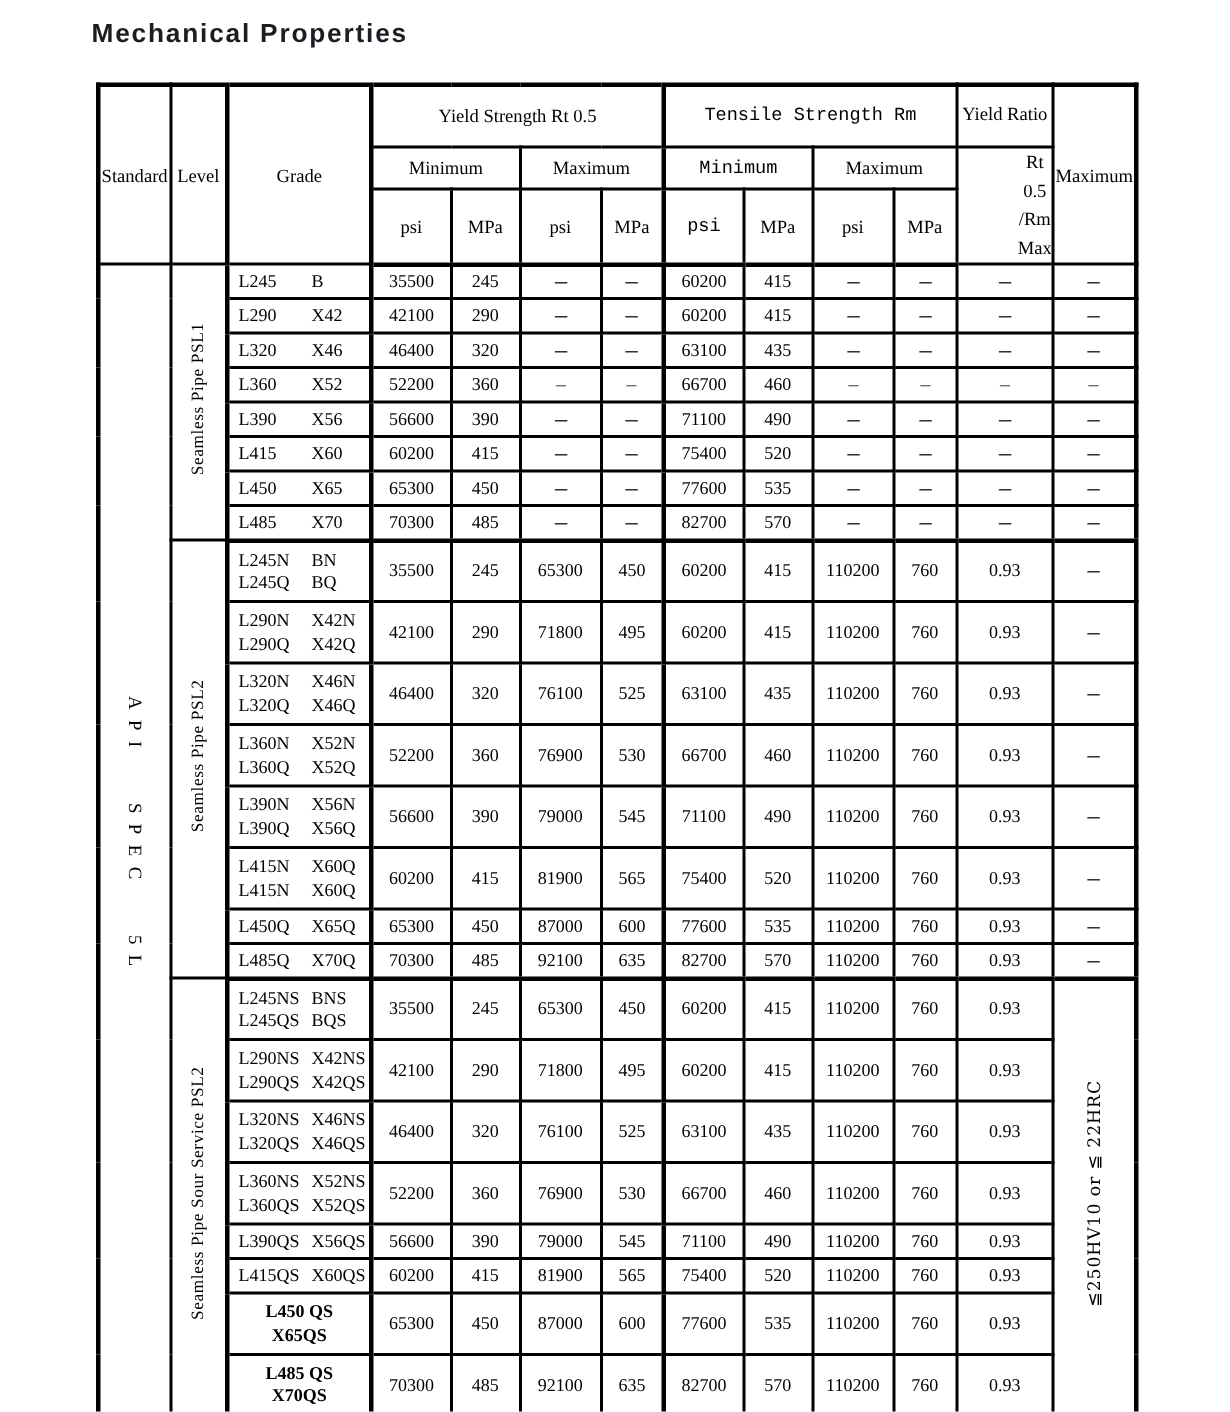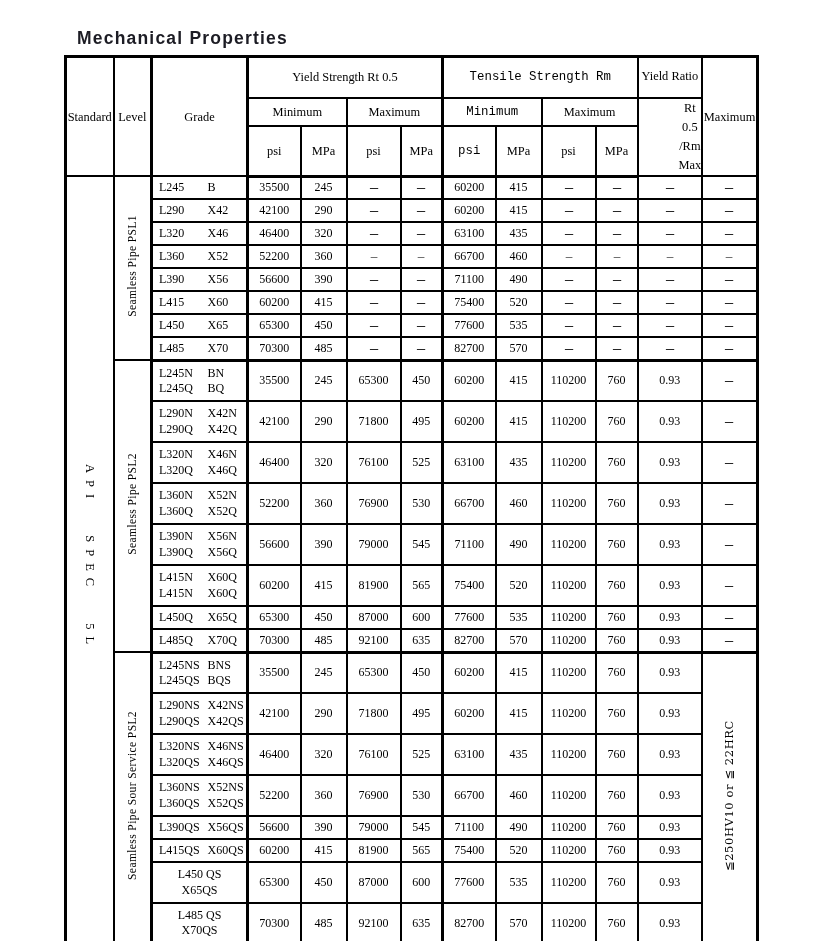--- a/index.html
+++ b/index.html
@@ -1,21 +1,21 @@
 <!DOCTYPE html>
 <html><head>
 <meta charset="utf-8">
 <style>
   html,body{margin:0;padding:0;}
   body{
     width:820px;height:941px;position:relative;background:#fff;
     font-family:"Liberation Serif",serif;color:#000;overflow:hidden;
   }
   .page-title{
-    position:absolute;left:61px;top:12px;margin:16px;
+    position:absolute;left:61px;top:12px;margin:0;
     font-family:"Liberation Sans",sans-serif;font-weight:700;
     font-size:17.5px;letter-spacing:1.2px;color:#1c1c24;
   }
   table.props{
     position:absolute;left:64px;top:55px;
     border-collapse:collapse;table-layout:fixed;
     border:3px solid #000;border-bottom-width:4px;
     background:#fff;
   }
   th,td{
@@ -42,21 +42,21 @@
     writing-mode:vertical-rl;text-orientation:mixed;
     display:inline-block;white-space:nowrap;
     font-size:12.5px;letter-spacing:7px;word-spacing:20px;
   }
   .hardness-vtext{font-family:"DejaVu Serif",serif;font-size:11.5px;letter-spacing:.6px;}
   
   td.grade-cell{padding:0 6px;}
   .grade-line{display:flex;justify-content:space-between;align-items:flex-start;}
   .grade-line .g1{text-align:left;white-space:nowrap;}
   .grade-line .g2{width:40%;text-align:left;white-space:nowrap;}
-  .grade-line.center{justify-content:center;}
+  .grade-line.center{justify-content:center;font-weight:bold;}
   
   .dash{font-weight:700;display:inline-block;transform:scaleX(1.35);}
   .light .dash{font-weight:400;transform:scaleX(1.1);color:#222;}
 </style>
 </head>
 <body>
 
 <h1 class="page-title">Mechanical Properties</h1>
 
 <table class="props">

